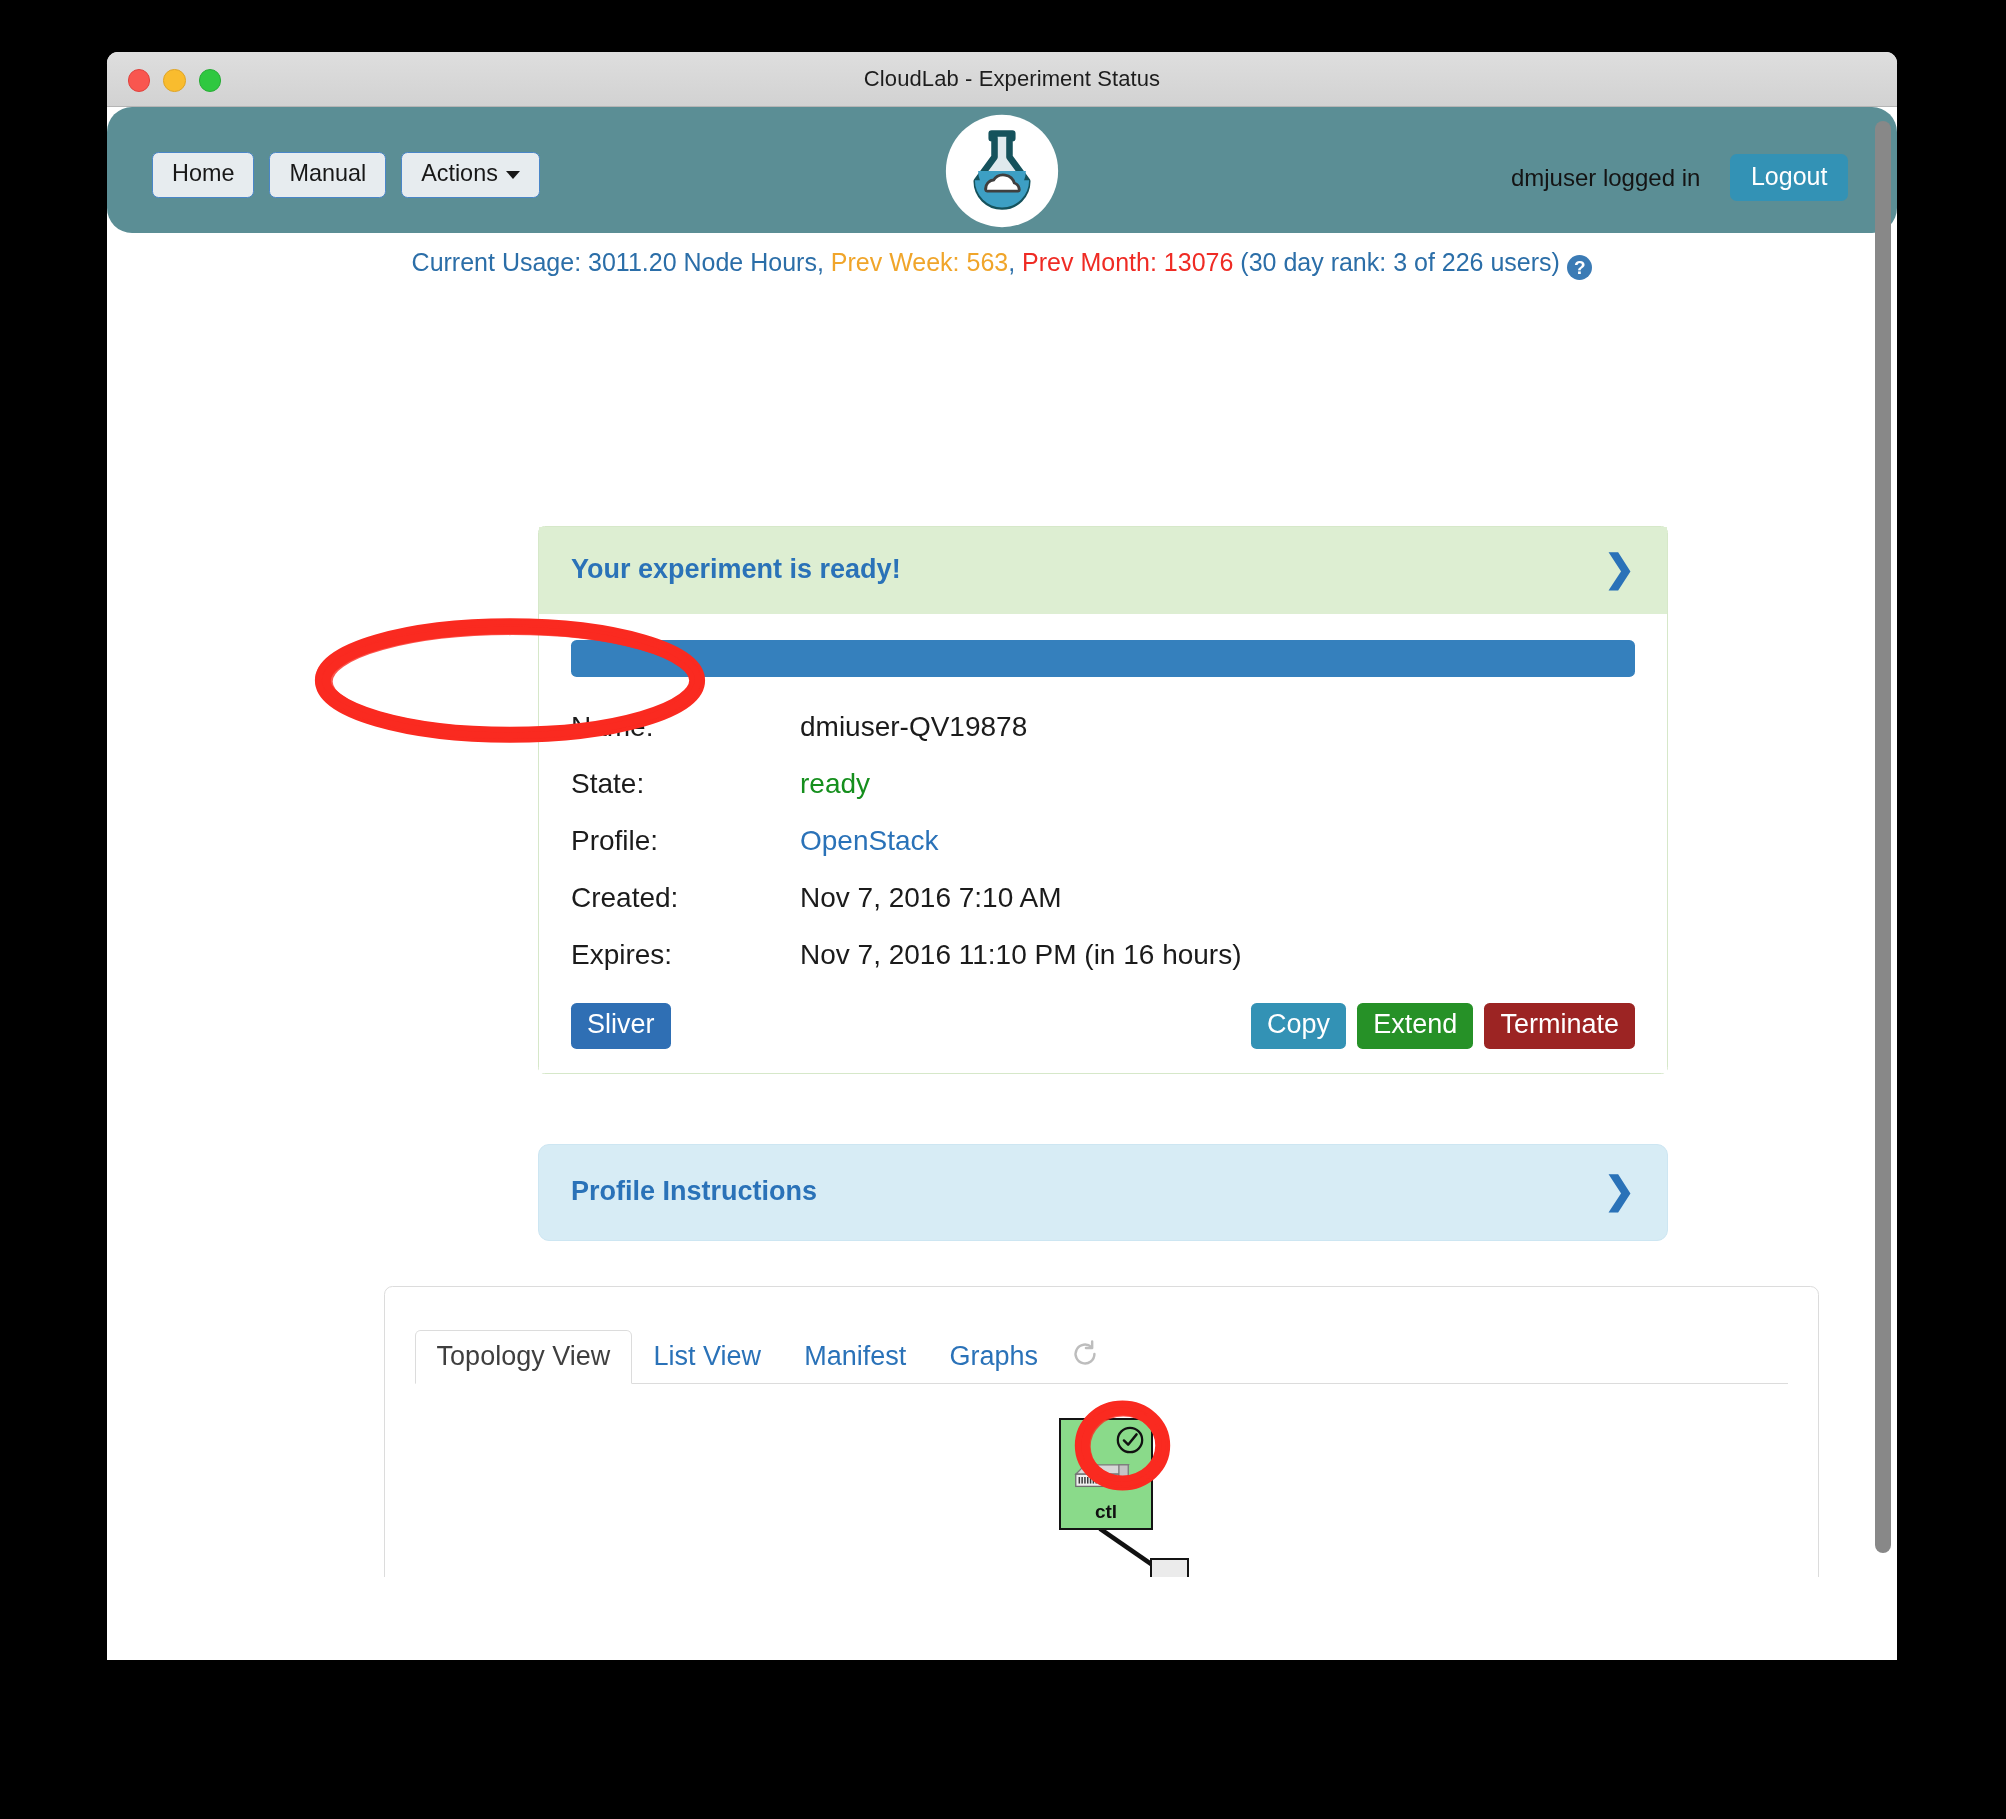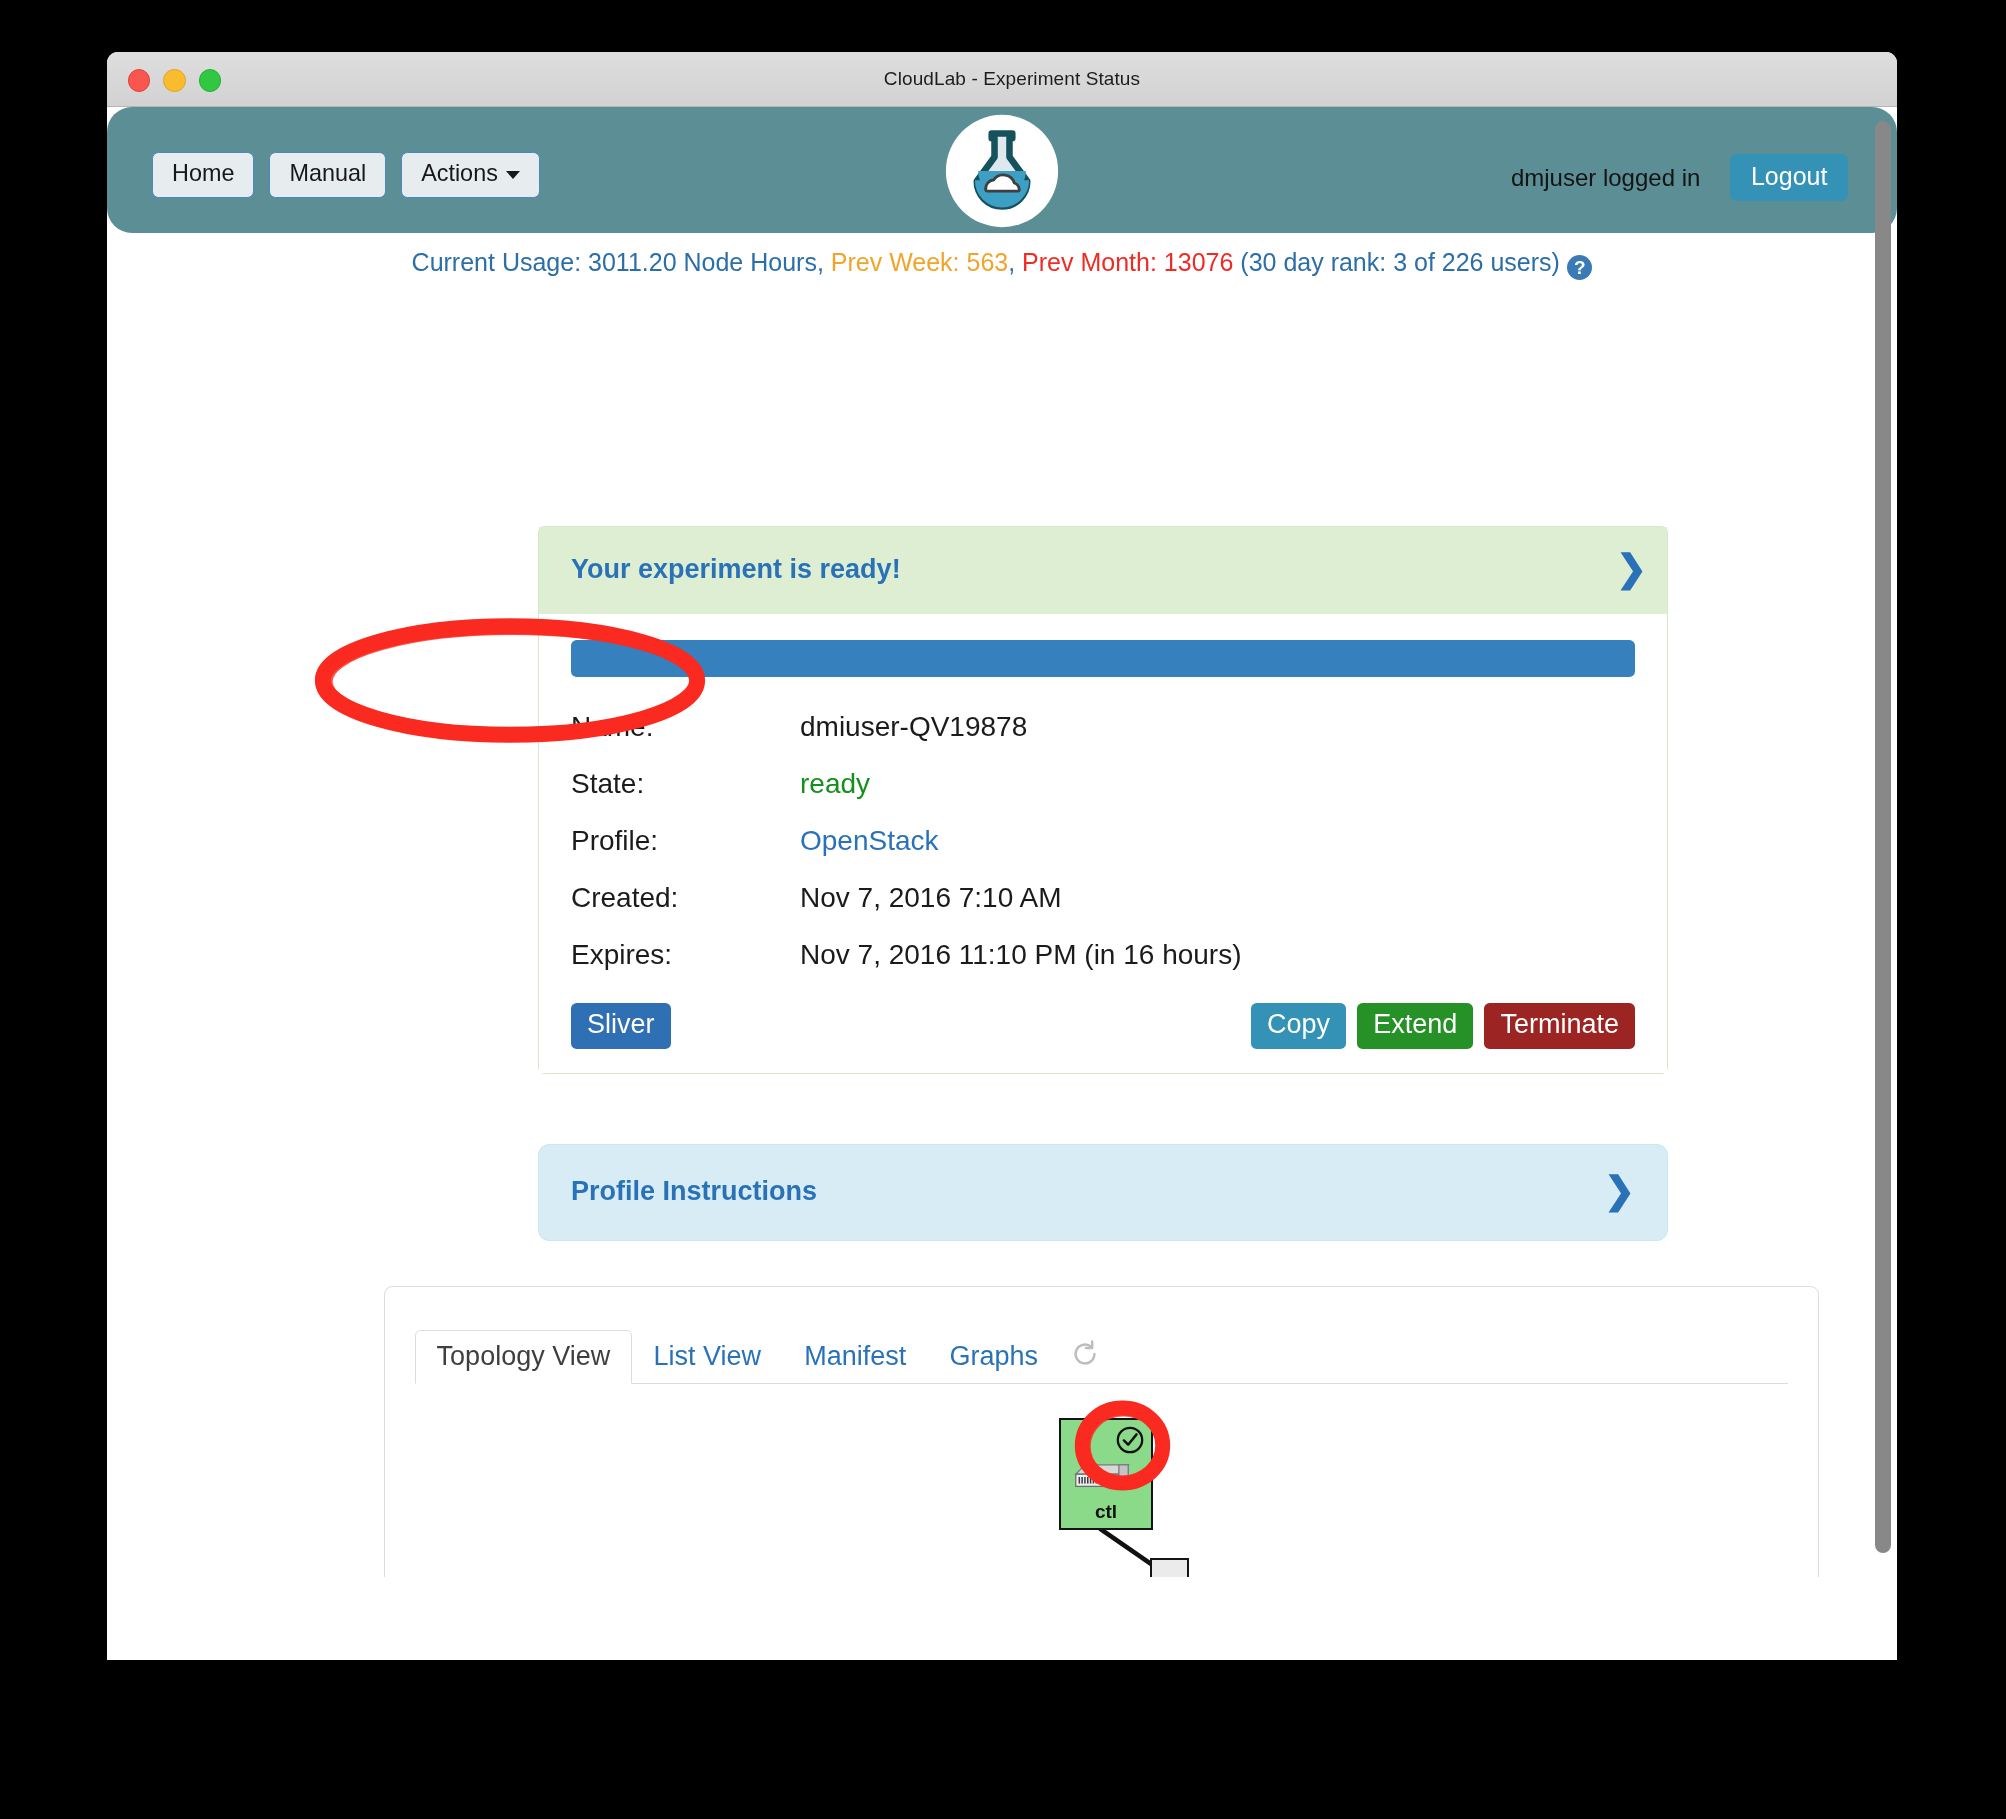--- a/index.html
+++ b/index.html
@@ -53,21 +53,21 @@
     height: 20.6px;
     border-radius: 50%;
   }
   .light.red    { background: #f9564f; border: 0.9px solid #e0433e; }
   .light.yellow { background: #f9bc2e; border: 0.9px solid #dfa425; }
   .light.green  { background: #2fc840; border: 0.9px solid #28ad36; }
 
   .window-title {
     width: 100%;
     text-align: center;
-    font-size: 19px;
+    font-size: 22px;
     color: #1d1d1d;
     letter-spacing: 0.1px;
     padding-left: 20px;
   }
 
   
   .appheader {
     position: relative;
     height: 126px;
     background: #5b8e95;
@@ -174,21 +174,21 @@
     left: 431px;
     top: 293px;
     width: 1130px;
     border: 0.9px solid #d6e8c9;
     border-radius: 6.6px;
     background: #ffffff;
     box-sizing: border-box;
   }
   .exp-head {
     background: #ddeed2;
-    padding: 27px 20px 29px 32px;
+    padding: 27px 32px 29px 32px;
     display: flex;
     align-items: center;
     justify-content: space-between;
     cursor: pointer;
     text-align: right;
   }
   .exp-head-title {
     font-size: 27px;
     font-weight: bold;
     color: #2a72b8;

